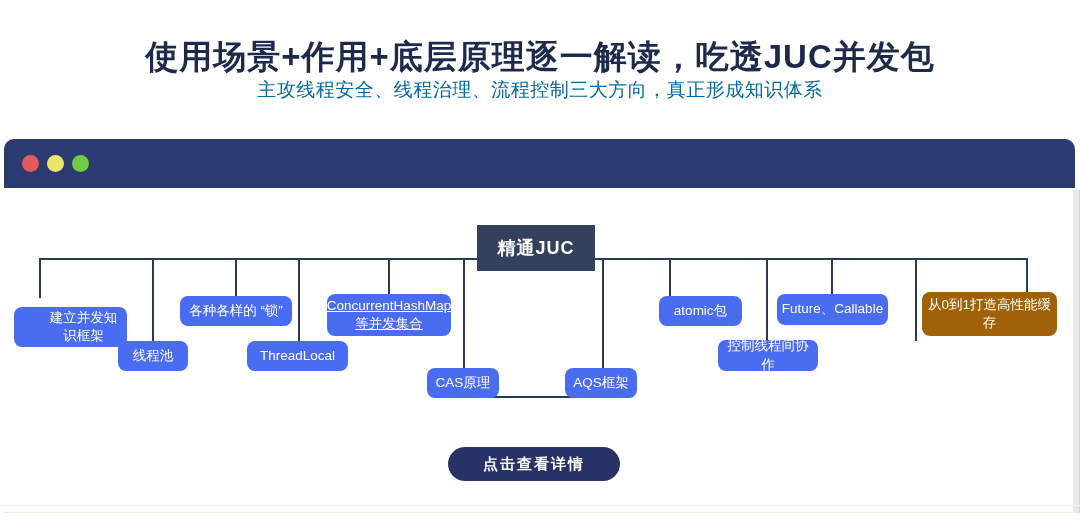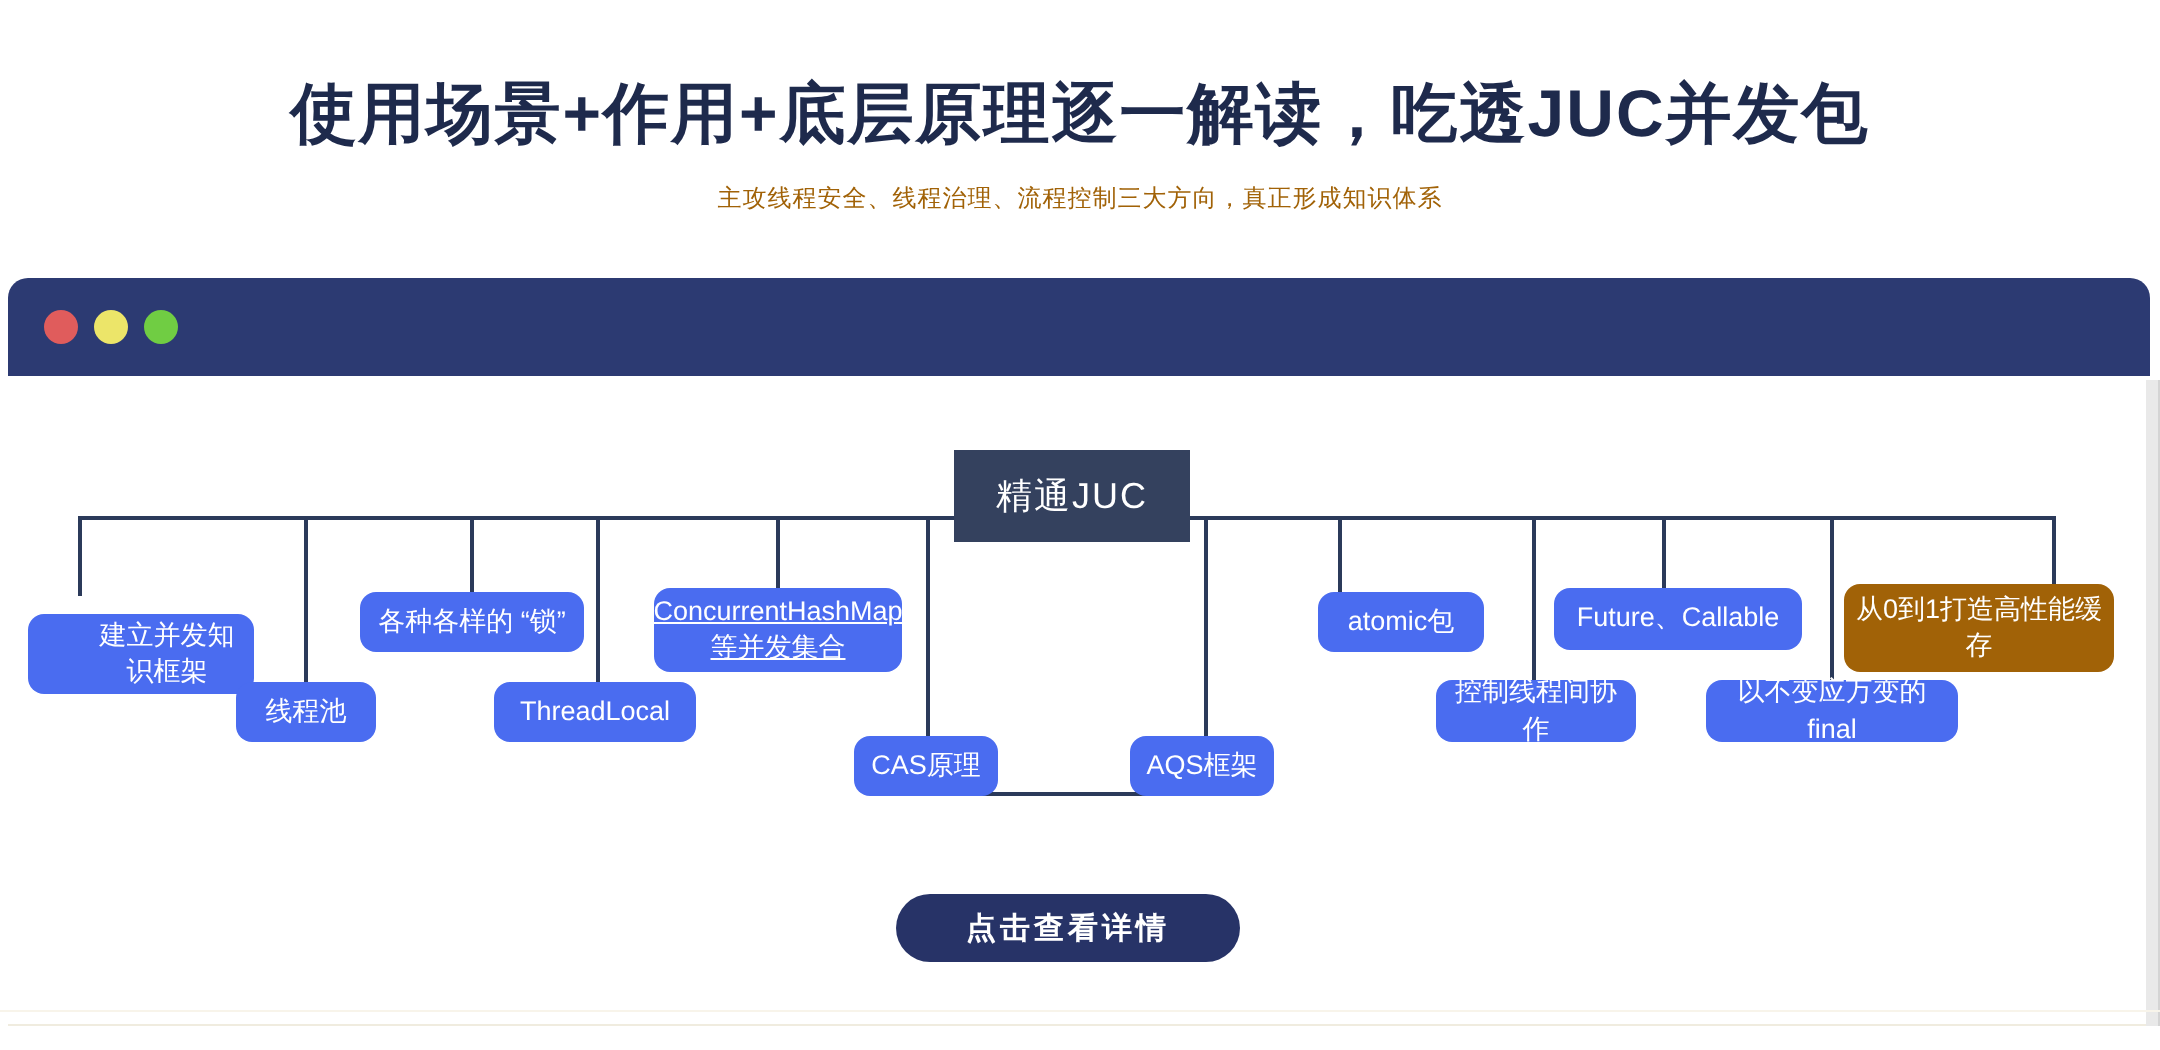--- a/index.html
+++ b/index.html
@@ -3,37 +3,37 @@
 <meta charset="utf-8">
 <style>
   * { margin:0; padding:0; box-sizing:border-box; }
   html,body { width:1080px; height:525px; background:#ffffff; overflow:hidden;
     font-family:"Liberation Sans","DejaVu Sans",sans-serif; }
   .page { position:relative; width:1080px; height:525px; background:#ffffff; }
 
   
   .hero { text-align:center; padding-top:37px; }
   .hero h1 { font-size:33px; font-weight:bold; color:#1e2a4c; letter-spacing:1px; line-height:1.2; }
-  .hero p { margin-top:14px; font-size:12px; color:#a16207; letter-spacing:0.5px; }
+  .hero p { font-size:19px; color:#0369a1; letter-spacing:0.5px; }
 
   
   .window { position:absolute; left:4px; top:139px; width:1071px; height:374px;
     background:#ffffff; border-radius:10px 10px 0 0; border-bottom:1px solid #f0ecdf; }
   .window-header { position:absolute; left:0; top:0; width:100%; height:49px;
     background:#2c3a72; border-radius:10px 10px 0 0; display:flex; align-items:center; padding-left:18px; }
   .dot { width:17px; height:17px; border-radius:50%; margin-right:8px; }
 
   
   .diagram { position:absolute; left:0; top:0; width:1080px; height:525px; pointer-events:none; }
   .cline { position:absolute; background:#2b3a5a; }
   .dnode { position:absolute; background:#4a6cf0; color:#ffffff; border-radius:8px;
     display:flex; align-items:center; justify-content:center; text-align:center;
     font-size:13.5px; line-height:1.35; padding:2px 4px; pointer-events:auto; }
   .root-node { position:absolute; background:#34415e; color:#ffffff; border-radius:0;
-    display:flex; align-items:center; justify-content:center; font-size:18px; font-weight:normal;
+    display:flex; align-items:center; justify-content:center; font-size:18px; font-weight:bold;
     letter-spacing:1px; pointer-events:auto; }
 
   
   .cta { position:absolute; left:448px; top:447px; width:172px; height:34px;
     background:#273367; color:#ffffff; border:none; border-radius:17px;
     font-size:15px; font-weight:bold; letter-spacing:2px; cursor:pointer;
     font-family:"Liberation Sans","DejaVu Sans",sans-serif; }
 
   
   .scrollbar { position:absolute; left:1073px; top:190px; width:7px; height:323px;
@@ -77,22 +77,21 @@
       <div class="root-node" style="left: 477px; top: 225px; width: 118px; height: 46px; background: rgb(52, 65, 94);">精通JUC</div>
       <div class="dnode" style="left: 14px; top: 307px; width: 113px; height: 40px; background: rgb(74, 108, 240); padding-left: 30px;">建立并发知识框架</div>
       <div class="dnode" style="left: 118px; top: 341px; width: 70px; height: 30px; background: rgb(74, 108, 240);">线程池</div>
       <div class="dnode" style="left: 180px; top: 296px; width: 112px; height: 30px; background: rgb(74, 108, 240);">各种各样的 “锁”</div>
       <div class="dnode" style="left: 247px; top: 341px; width: 101px; height: 30px; background: rgb(74, 108, 240);">ThreadLocal</div>
       <div class="dnode" style="left: 327px; top: 294px; width: 124px; height: 42px; background: rgb(74, 108, 240); text-decoration: underline;">ConcurrentHashMap等并发集合</div>
       <div class="dnode" style="left: 427px; top: 368px; width: 72px; height: 30px; background: rgb(74, 108, 240);">CAS原理</div>
       <div class="dnode" style="left: 565px; top: 368px; width: 72px; height: 30px; background: rgb(74, 108, 240);">AQS框架</div>
       <div class="dnode" style="left: 627px; top: 296px; width: 83px; height: 30px; background: rgb(74, 108, 240); margin-left: 32px;">atomic包</div>
       <div class="dnode" style="left: 718px; top: 340px; width: 100px; height: 31px; background: rgb(74, 108, 240);">控制线程间协作</div>
-      <div class="dnode" style="left: 777px; top: 294px; width: 124px; height: 31px; background: rgb(74, 108, 240);">Future、Callable</div>
-      <div class="dnode" style="left: 853px; top: 340px; width: 126px; height: 31px; background: rgb(74, 108, 240);">以不变应万变的final</div>
+      <div class="dnode" style="left: 777px; top: 294px; width: 111px; height: 31px; background: rgb(74, 108, 240);">Future、Callable</div>
       <div class="dnode" style="left: 922px; top: 292px; width: 135px; height: 44px; background: #a16207;">从0到1打造高性能缓存</div>
     </div>
 
   <button class="cta">点击查看详情</button>
 
   <div class="scrollbar"></div>
   <div class="bottom-sep"></div>
 
 </div>
 

